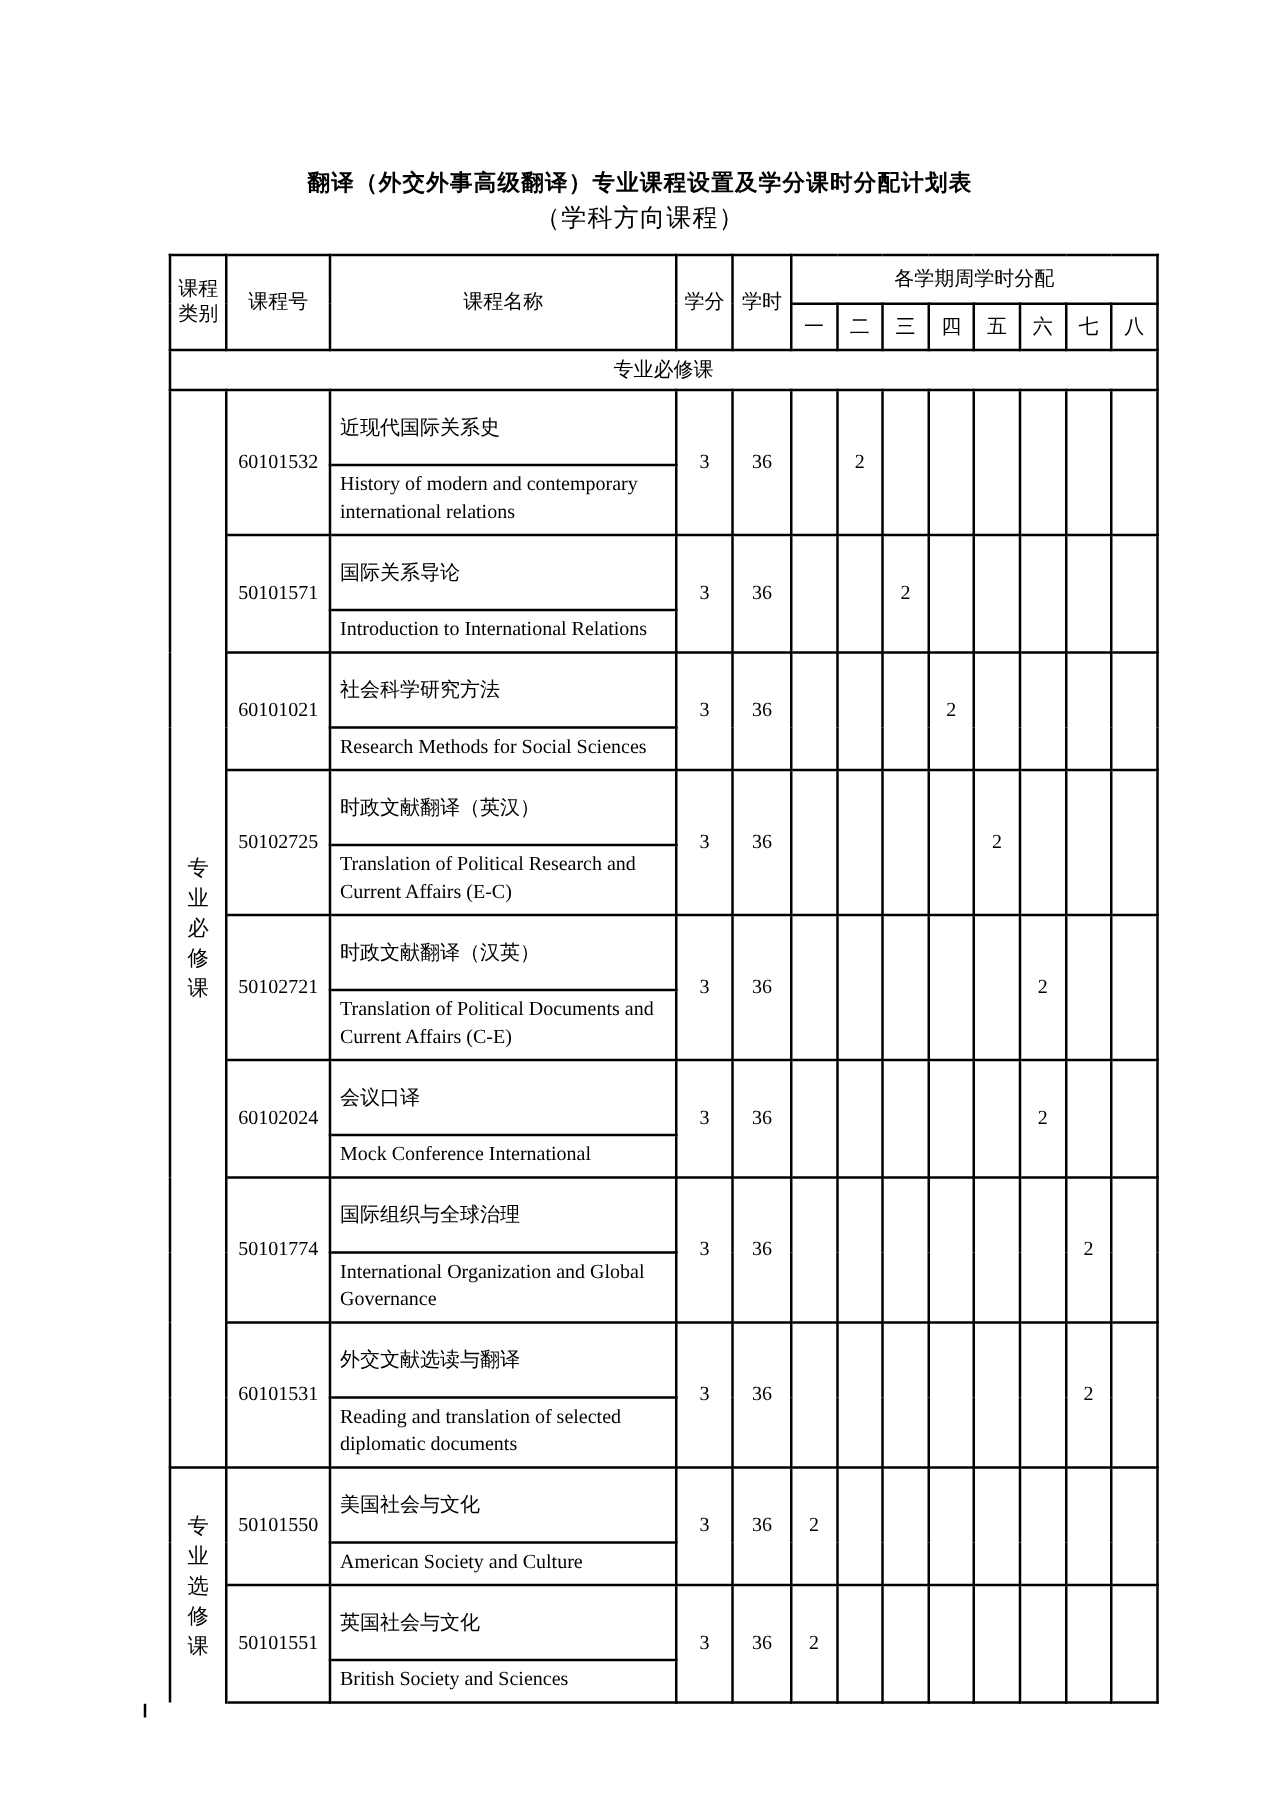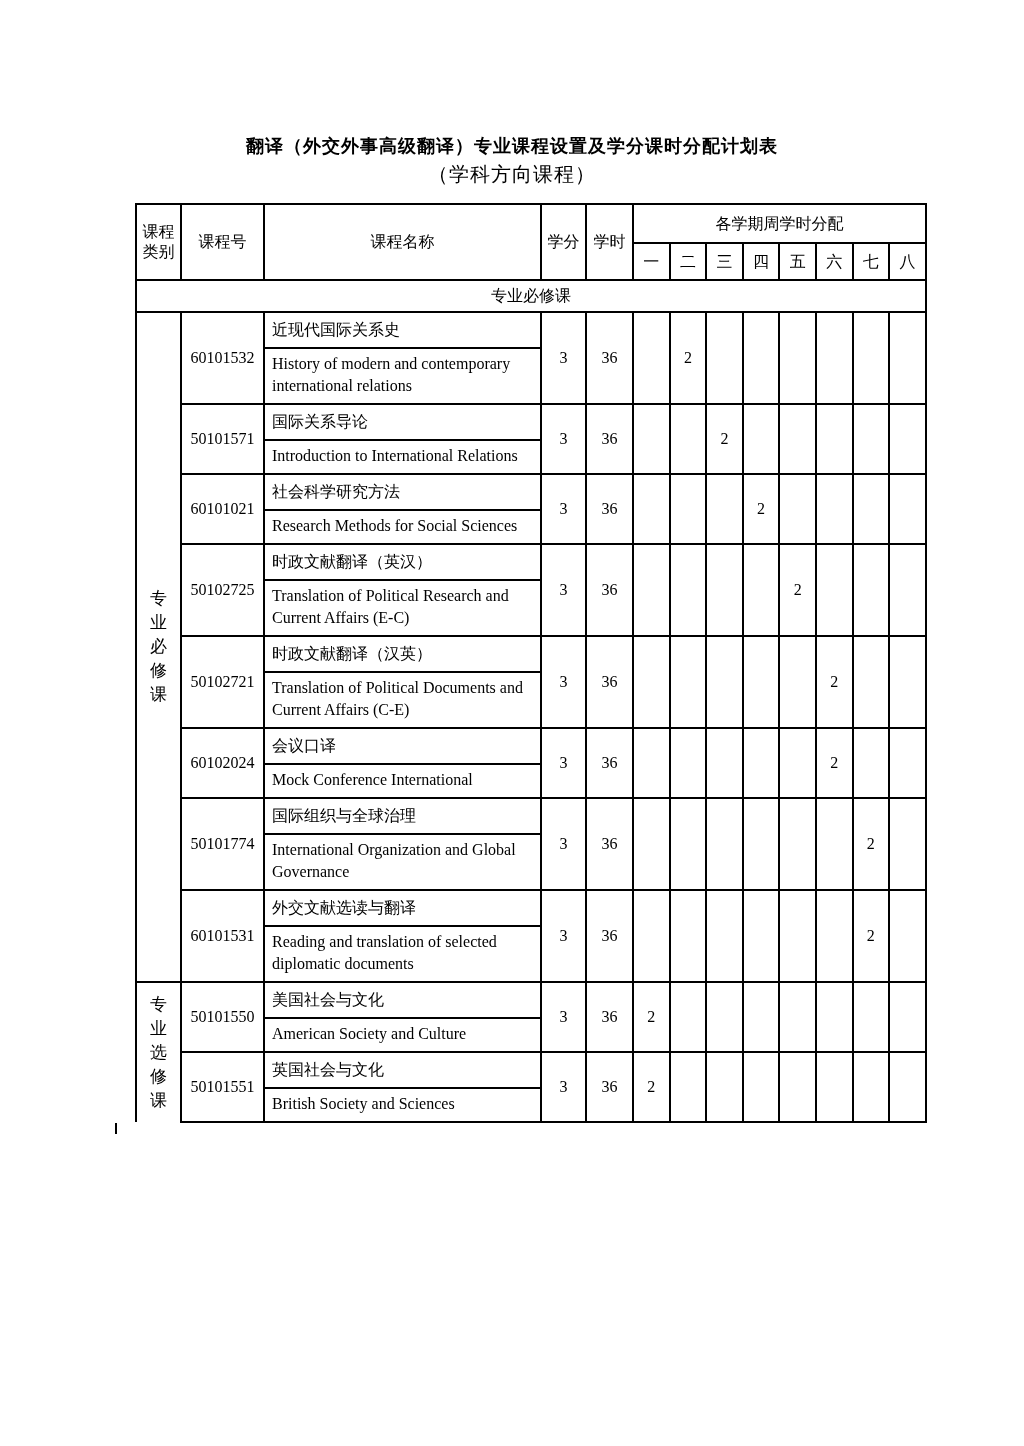--- a/index.html
+++ b/index.html
@@ -46,21 +46,21 @@
   tr.sem-row th { height:37px; }
   tr.separator-row td { height:32px; text-align:center; vertical-align:middle; }
   td.cat-cell { text-align:center; vertical-align:middle; padding:0; }
   td.open-bottom { border-bottom:none; }
   .vertical-text { display:inline-block; }
   .vertical-text div { line-height:24px; font-size:17px; text-align:center; }
   td.code-cell, td.credit-cell, td.hour-cell, td.sem-cell {
     text-align:center; vertical-align:middle;
   }
   tr.row-cn td.cn-cell {
-    height:36px; padding:2px 7px; text-align:left; vertical-align:middle;
+    height:60px; padding:2px 7px; text-align:left; vertical-align:middle;
   }
   tr.row-en td.en-cell {
     height:20px; padding:4px 7px 6px; text-align:left; vertical-align:middle;
     line-height:22px;
   }
   .edge-ext {
     position:absolute; left:0; bottom:-11px; width:2px; height:11px; background:#000;
   }
 </style>
 </head>

